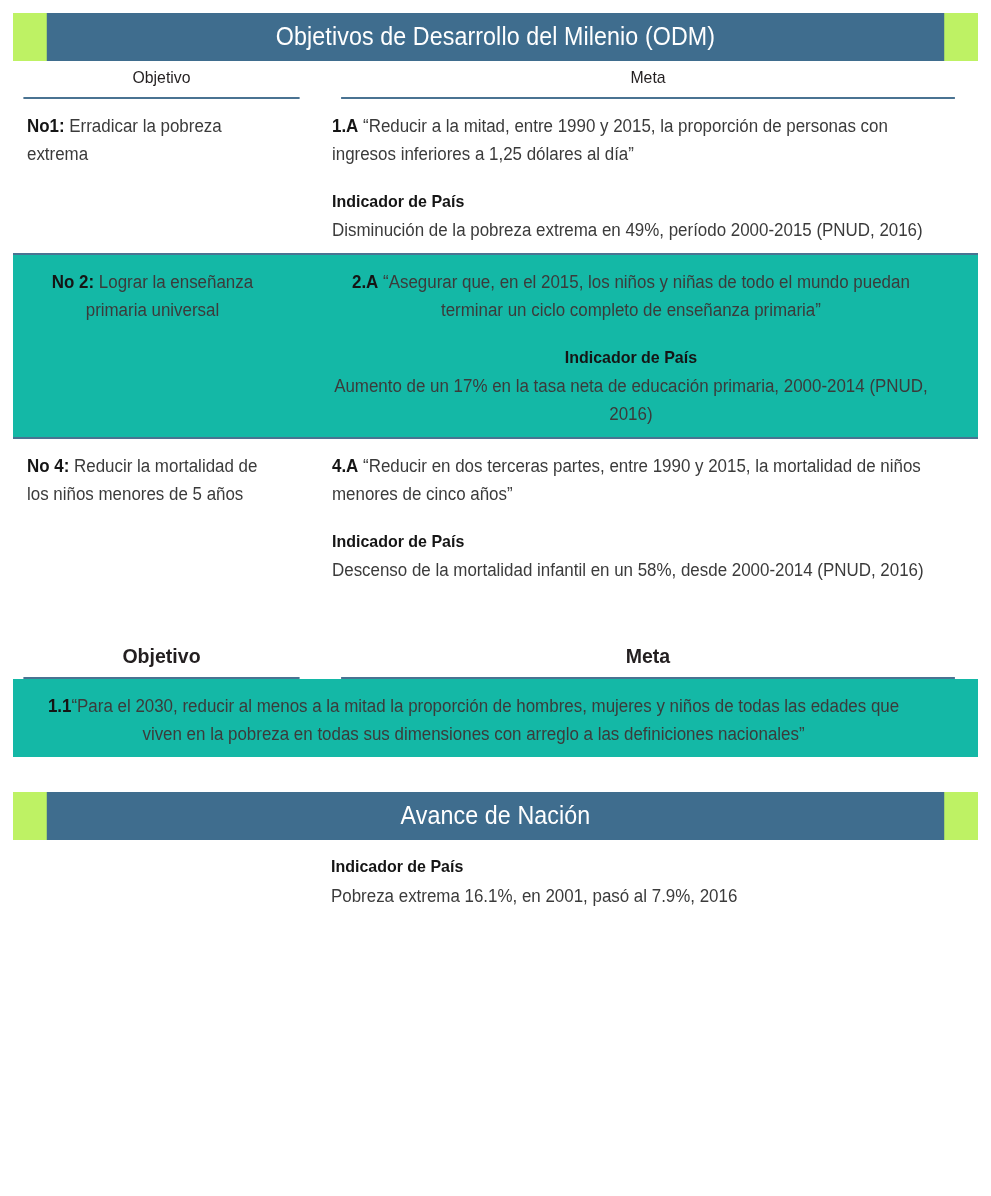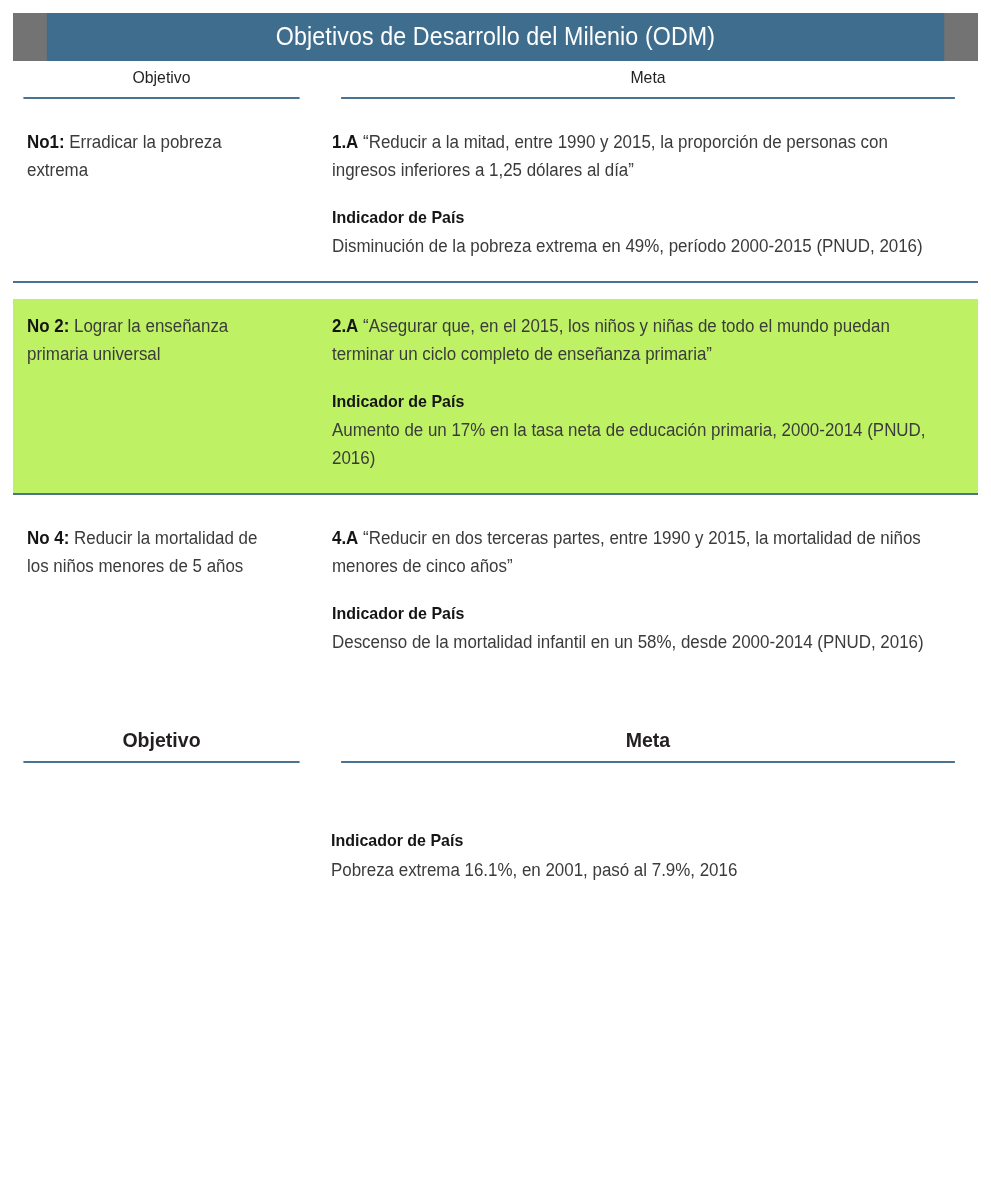--- a/index.html
+++ b/index.html
@@ -31,21 +31,21 @@
     font-size: 25px;
     letter-spacing: .1px;
     line-height: 1.05;
     padding: 10px 6px 12px 6px;
     box-sizing: border-box;
     font-weight: 400;
     transform: scaleX(0.93);
     transform-origin: center;
   }
   .banner-wrap {
-    background: #737373;
+    background: #bef264;
   }
 
   
   .colhead {
     display: flex;
     width: 100%;
     box-sizing: border-box;
   }
   .colhead .c1 { width: 297px; flex: 0 0 297px; }
   .colhead .spacer { width: 8px; flex: 0 0 8px; }
@@ -64,34 +64,33 @@
     font-weight: bold;
     padding: 9px 4px 10px 4px;
   }
 
   
   .row {
     display: flex;
     width: 100%;
     box-sizing: border-box;
     border-bottom: 2.5px solid #4a7392;
-    margin-top: 16px;
-  }
-  .row.shaded { background: #bef264; }
+  }
+  .row.shaded { background: #14b8a6; text-align: center; }
   .row .c1 {
     width: 297px;
     flex: 0 0 297px;
     box-sizing: border-box;
     padding: 14px 16px 20px 14px;
   }
   .row .spacer { width: 8px; flex: 0 0 8px; }
   .row .c2 {
     flex: 1 1 auto;
     box-sizing: border-box;
-    padding: 14px 10px 20px 14px;
+    padding: 14px 10px 8px 14px;
   }
 
   .objetivo-text {
     font-size: 18px;
     line-height: 1.55;
     color: #3b3b3b;
     transform: scaleX(0.94);
     transform-origin: left center;
   }
   .objetivo-text b {
@@ -206,27 +205,33 @@
 
 
     <div class="colhead big">
       <div class="c1 cell">Objetivo</div>
       <div class="spacer"></div>
       <div class="c2 cell">Meta</div>
     </div>
 
     <div class="row shaded" style="border-bottom:none;">
       <div class="spacer"></div>
+      <div class="c2">
+        <div class="meta-text"><b>1.1</b><span>“Para el 2030, reducir al menos a la mitad la proporción de hombres, mujeres y niños de todas las edades que viven en la pobreza en todas sus dimensiones con arreglo a las definiciones nacionales”</span></div>
+      </div>
     </div>
 
   </div>
 
   <div class="gap-md"></div>
 
   <div>
+    <div class="banner-wrap">
+      <div class="banner">Avance de Nación</div>
+    </div>
     <div class="avance-body">
       <div class="ind-block">
         <div class="ind-title">Indicador de País</div>
         <div class="ind-body">Pobreza extrema 16.1%, en 2001, pasó al 7.9%, 2016</div>
       </div>
     </div>
   </div>
 
 </div>
 

